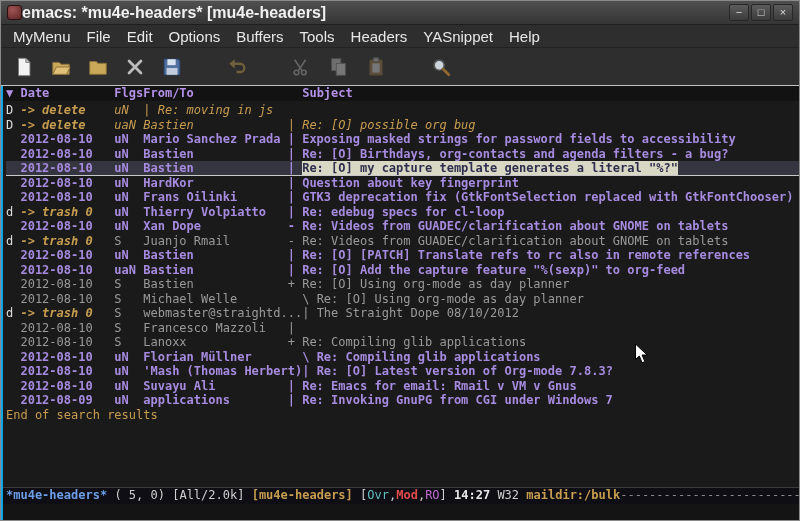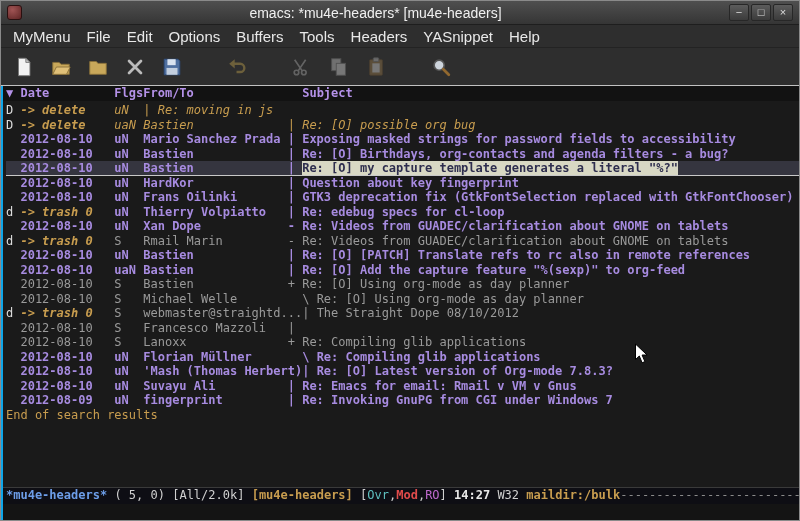--- a/index.html
+++ b/index.html
@@ -5,21 +5,21 @@
   *{margin:0;padding:0;box-sizing:border-box}
   html,body{width:800px;height:521px;overflow:hidden;background:#333}
   .frame{position:relative;width:800px;height:521px;border:1px solid #8a8a8a;
          display:flex;flex-direction:column;background:var(--background,#1a1a1a)}
 
   .title-bar{height:24px;flex:none;background:linear-gradient(#4f4f4f,#353535);
              display:flex;align-items:center;padding:0 6px;border-bottom:1px solid #1e1e1e;
              font-family:"Liberation Sans",sans-serif}
   .app-icon{width:15px;height:15px;border-radius:3px;flex:none;
             background:radial-gradient(circle at 35% 30%, #a05454, #5e2424);border:1px solid #2a1010}
-  .title-text{flex:1;text-align:center;color:#f0f0f0;font-size:14px;font-weight:normal}
+  .title-text{flex:1;text-align:left;color:#f0f0f0;font-size:16px;font-weight:bold}
   .window-controls{display:flex;gap:2px;flex:none}
   .win-btn{width:20px;height:17px;background:linear-gradient(#5c5c5c,#3b3b3b);border:1px solid #272727;
            color:#ddd;font-size:11px;line-height:15px;text-align:center;border-radius:2px;cursor:default}
 
   .menu-bar{height:23px;flex:none;background:#2e2e2e;display:flex;align-items:center;
             padding:0 4px;border-bottom:1px solid #232323;font-family:"Liberation Sans",sans-serif}
   .menu-item{color:#e8e8e8;font-size:15px;padding:2px 8px}
 
   .tool-bar{height:38px;flex:none;background:#2e2e2e;display:flex;align-items:center;
             padding:0 8px;gap:7px;border-bottom:1px solid #c2c2c2}
@@ -251,21 +251,21 @@
     <span class="c-date">2012-08-10</span>
     <span class="c-flags">uN</span>
     <span class="c-from">Xan Dope</span>
     <span class="c-sep">- </span>
     <span class="c-subject">Re: Videos from GUADEC/clarification about GNOME on tablets</span>
   </div>
           <div class="msg-row face-seen date-mark">
     <span class="c-mark">d</span>
     <span class="c-date">-&gt; trash 0</span>
     <span class="c-flags">S</span>
-    <span class="c-from">Rmail Marin</span>
+    <span class="c-from">Juanjo Rmail</span>
     <span class="c-sep">- </span>
     <span class="c-subject">Re: Videos from GUADEC/clarification about GNOME on tablets</span>
   </div>
           <div class="msg-row face-unread">
     <span class="c-mark"> </span>
     <span class="c-date">2012-08-10</span>
     <span class="c-flags">uN</span>
     <span class="c-from">Bastien</span>
     <span class="c-sep">| </span>
     <span class="c-subject">Re: [O] [PATCH] Translate refs to rc also in remote references</span>
@@ -338,21 +338,21 @@
     <span class="c-date">2012-08-10</span>
     <span class="c-flags">uN</span>
     <span class="c-from">Suvayu Ali</span>
     <span class="c-sep">| </span>
     <span class="c-subject">Re: Emacs for email: Rmail v VM v Gnus</span>
   </div>
           <div class="msg-row face-unread">
     <span class="c-mark"> </span>
     <span class="c-date">2012-08-09</span>
     <span class="c-flags">uN</span>
-    <span class="c-from">fingerprint</span>
+    <span class="c-from">applications</span>
     <span class="c-sep">| </span>
     <span class="c-subject">Re: Invoking GnuPG from CGI under Windows 7</span>
   </div>
         </div>
       <div class="end-line">End of search results</div>
     </div>
 
     <div class="mode-line"><span style="color: rgb(109, 158, 232); font-weight: bold;">*mu4e-headers*</span><span style="color: rgb(208, 208, 208);"> ( 5, 0) </span><span style="color: rgb(208, 208, 208);">[All/2.0k] </span><span style="color: rgb(200, 157, 79); font-weight: bold;">[mu4e-headers]</span><span style="color: rgb(208, 208, 208);"> [</span><span style="color: rgb(95, 192, 192);">Ovr</span><span style="color: rgb(208, 208, 208);">,</span><span style="color: rgb(224, 75, 75); font-weight: bold;">Mod</span><span style="color: rgb(208, 208, 208);">,</span><span style="color: rgb(192, 106, 208);">RO</span><span style="color: rgb(208, 208, 208);">] </span><span style="color: rgb(232, 232, 232); font-weight: bold;">14:27</span><span style="color: rgb(208, 208, 208);"> W32 </span><span style="color: rgb(200, 157, 79); font-weight: bold;">maildir:/bulk</span><span style="color: rgb(138, 138, 138);">--------------------------------------</span></div>
     <div class="echo-area"></div>
   </div>

